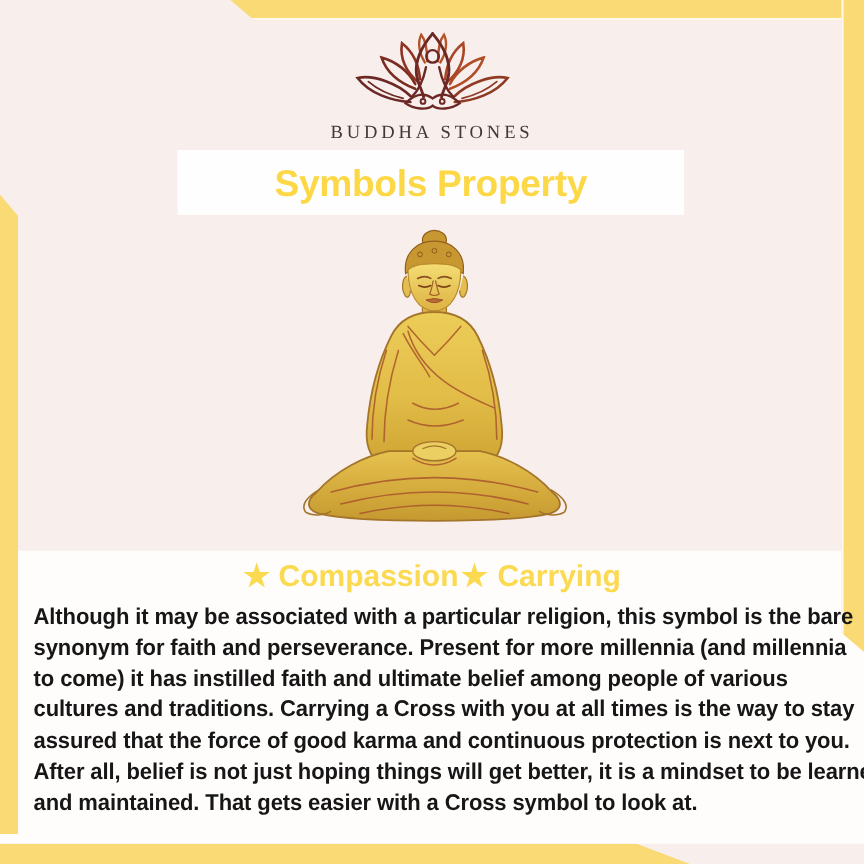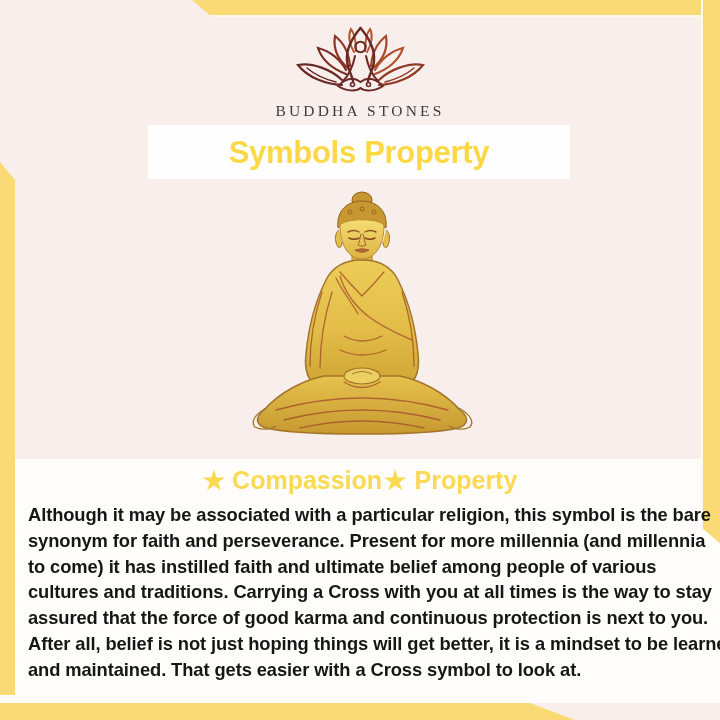--- a/index.html
+++ b/index.html
@@ -177,21 +177,21 @@
       <path d="M125,44 Q130,41 136,44" stroke="#8a4f20" stroke-width="1.4"></path>
       <path d="M109,50 Q114,52.5 119,50" stroke="#7d4418" stroke-width="1.4"></path>
       <path d="M125,50 Q130,52.5 135,50" stroke="#7d4418" stroke-width="1.4"></path>
       <path d="M121,46 C120,51 119,55 118,57 Q122,59.5 126,57 C125,55 124,51 123,46" stroke="#a06127" stroke-width="1"></path>
     </g>
     <path d="M115,62 Q122,66.5 129,62 Q122,59.5 115,62 Z" fill="#b66a39" stroke="#9c4f22" stroke-width=".8"></path>
   </svg>
 
 
   <div class="traits">
-    <span class="star">★</span><span>Compassion</span><span class="star star2">★</span><span>Property</span>
+    <span class="star">★</span><span>Compassion</span><span class="star star2">★</span><span>Carrying</span>
   </div>
 
   <div class="paragraph">Although it may be associated with a particular religion, this symbol is the bare
 synonym for faith and perseverance. Present for more millennia (and millennia
 to come) it has instilled faith and ultimate belief among people of various
 cultures and traditions. Carrying a Cross with you at all times is the way to stay
 assured that the force of good karma and continuous protection is next to you.
 After all, belief is not just hoping things will get better, it is a mindset to be learned
 and maintained. That gets easier with a Cross symbol to look at.</div>
 

